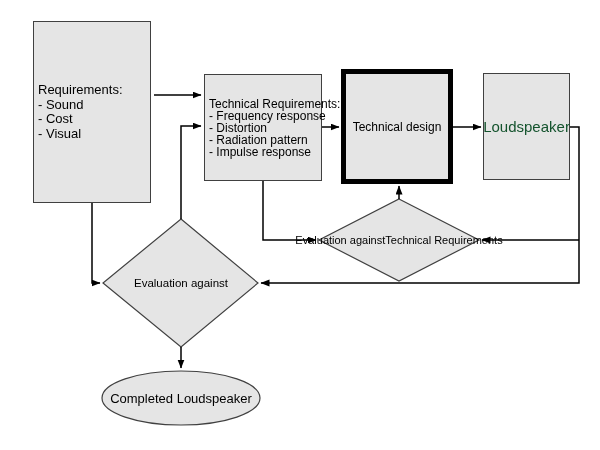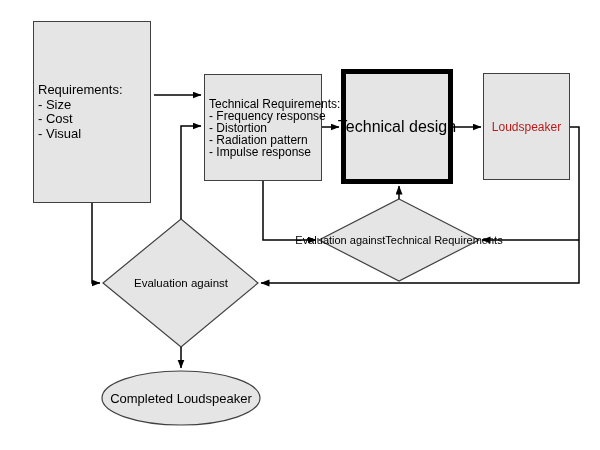--- a/index.html
+++ b/index.html
@@ -56,25 +56,25 @@
   .box-req {
     left: 33px; top: 21px; width: 118px; height: 182px;
     font-size: 13px; line-height: 14.5px; color: #000;
   }
   .box-techreq {
     left: 204px; top: 74px; width: 118px; height: 107px;
     font-size: 12px; line-height: 12px; color: #000; white-space: nowrap;
   }
   .box-techdesign {
     left: 341px; top: 69px; width: 112px; height: 115px;
-    font-size: 16px; color: #000; white-space: nowrap;
+    font-size: 12px; color: #000; white-space: nowrap;
   }
   .box-loudspeaker {
     left: 483px; top: 73px; width: 87px; height: 107px;
-    font-size: 12px; color: #b91c1c; white-space: nowrap;
+    font-size: 15px; color: #14532d; white-space: nowrap;
   }
   .float-label {
     position: absolute;
     display: flex;
     flex-direction: row;
     align-items: center;
     justify-content: center;
     text-align: center;
     color: #000;
     pointer-events: none;
@@ -115,21 +115,21 @@
     <path class="wire" d="M570,127 H579 V283 H261" marker-end="url(#arrow)"></path>
     <path class="wire" d="M579,240 H482" marker-end="url(#arrow)"></path>
     <path class="wire" d="M263,181 V240 H316" marker-end="url(#arrow)"></path>
     <path class="wire" d="M399,199 V186" marker-end="url(#arrow)"></path>
     <path class="wire" d="M92,203 V283 H100" marker-end="url(#arrow)"></path>
     <path class="wire" d="M181,347 V368" marker-end="url(#arrow)"></path>
   </svg>
 
   <div class="node list box-req">
     <div>Requirements:</div>
-    <div>- Size</div>
+    <div>- Sound</div>
     <div>- Cost</div>
     <div>- Visual</div>
   </div>
 
   <div class="node list box-techreq">
     <div>Technical Requirements:</div>
     <div>- Frequency response</div>
     <div>- Distortion</div>
     <div>- Radiation pattern</div>
     <div>- Impulse response</div>

